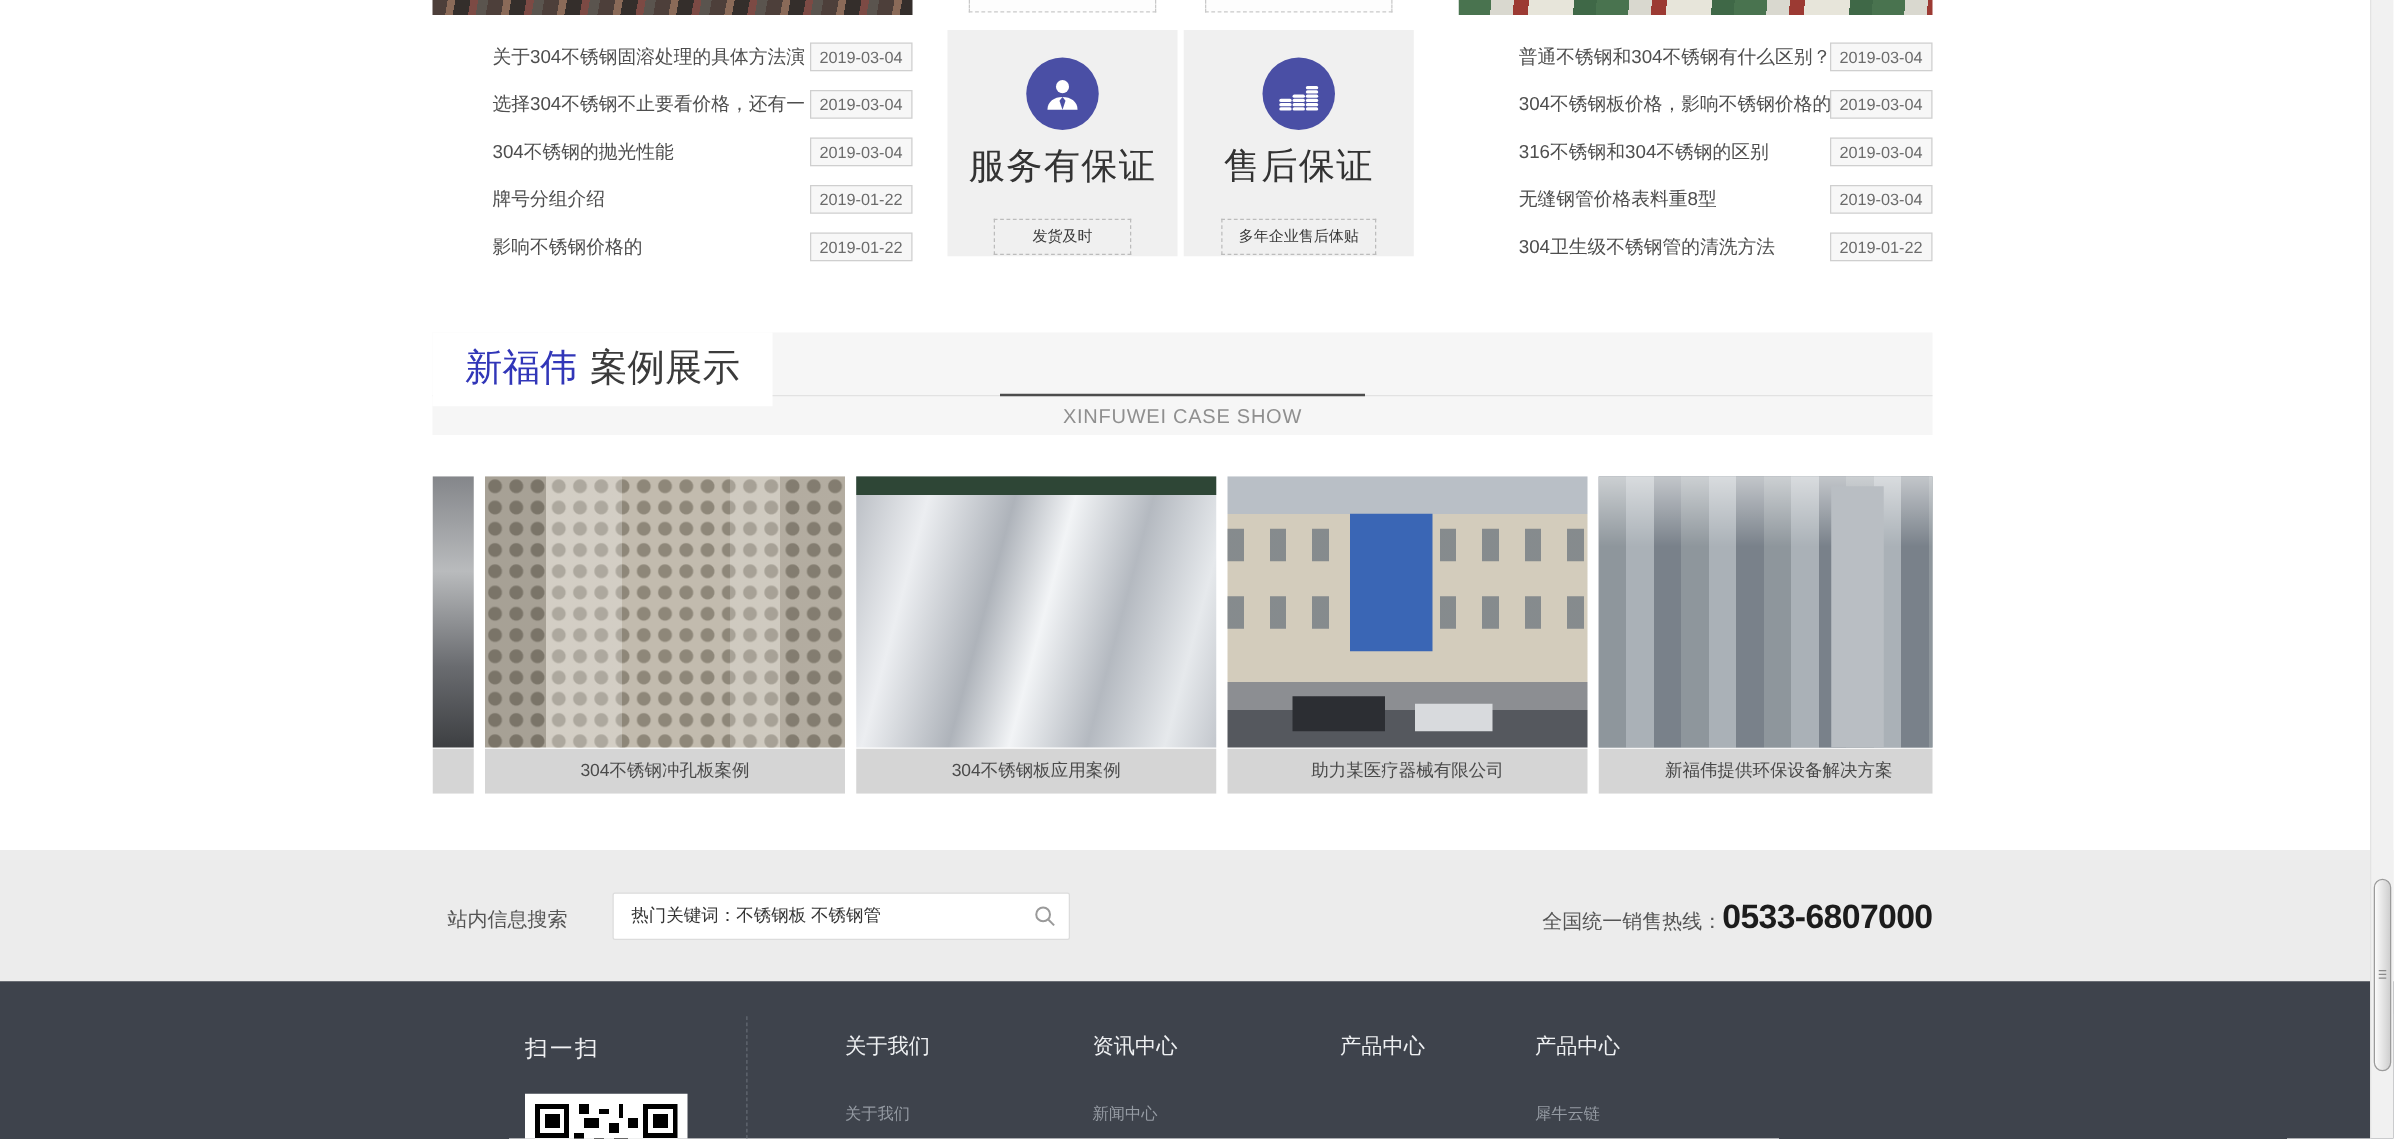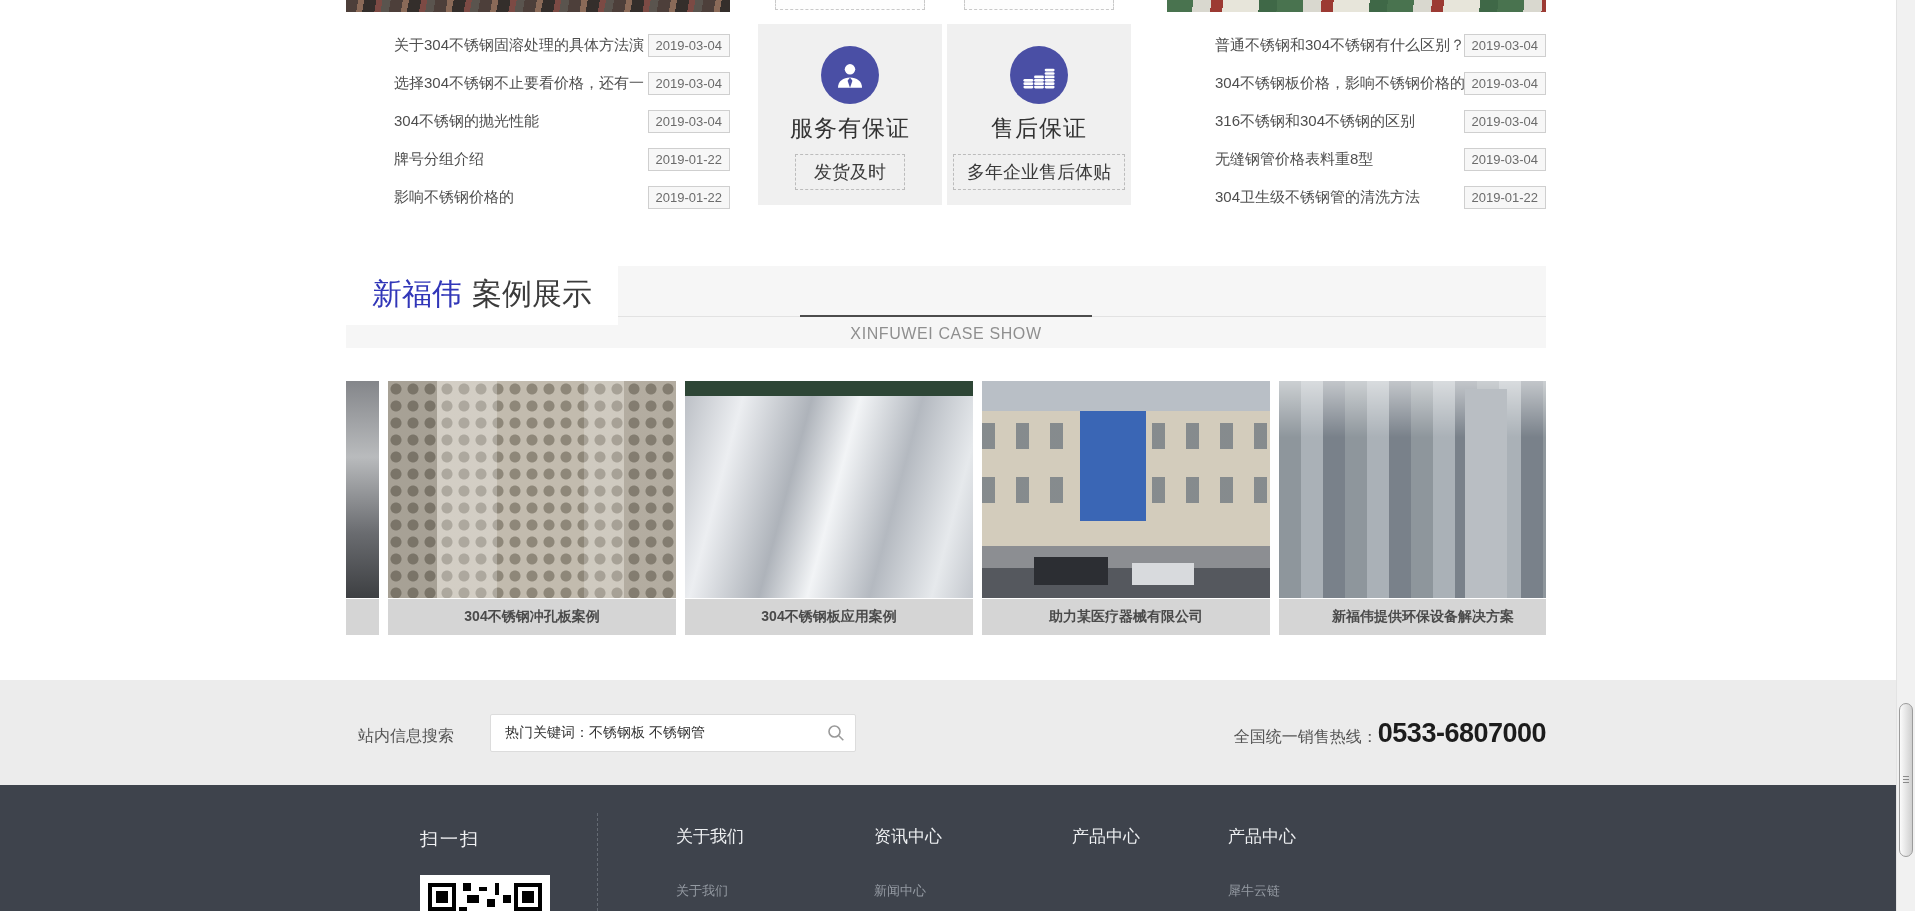--- a/index.html
+++ b/index.html
@@ -30,23 +30,23 @@
 
   .guarantee-mod { position:absolute; left:412px; top:0; width:373px; }
   .frag-row { display:flex; gap:5px; }
   .frag-cell { width:184px; display:flex; justify-content:center; }
   .dash-frag { width:150px; height:10px; border:1px dashed #c9c9c9; border-top:none; background:#fdfdfd; }
   .cards-row { display:flex; gap:5px; margin-top:14px; }
   .g-card { width:184px; height:181px; background:#f0f0f0; text-align:center; cursor:pointer; }
   .g-icon { width:58px; height:58px; border-radius:50%; background:#4a4fa5; margin:22px auto 0;
             display:flex; align-items:center; justify-content:center; }
   .g-icon svg { width:34px; height:34px; }
-  .g-title { font-size:23px; color:#333; margin-top:9px; letter-spacing:1px; }
-  .g-tag { display:inline-block; margin-top:10px; border:1px dashed #bcbcbc; padding:5px 13px;
-           font-size:18px; color:#3a3a3a; min-width:110px; }
+  .g-title { font-size:29px; color:#333; margin-top:9px; letter-spacing:1px; }
+  .g-tag { display:inline-block; margin-top:22px; border:1px dashed #bcbcbc; padding:5px 13px;
+           font-size:12px; color:#3a3a3a; min-width:110px; }
 
   
   .case-header { top:266px; height:82px; background:#f6f6f6; }
   .ch-line { position:absolute; top:50px; left:0; width:100%; border-top:1px solid #e2e2e2; }
   .ch-line-dark { position:absolute; top:49px; left:50%; margin-left:-146px; width:292px; border-top:2px solid #4c4c4c; z-index:3; }
   .ch-title-row { position:absolute; top:0; width:100%; z-index:2; }
   .ch-title-box { display:inline-block; background:#ffffff; padding:8px 26px 10px; font-size:30px; }
   .ch-brand { color:#3136b8; }
   .ch-rest  { color:#3b3b3b; margin-left:10px; }
   .ch-sub { position:absolute; top:59px; width:100%; text-align:center; font-size:16px; color:#8f8f8f; letter-spacing:.6px; }
@@ -80,21 +80,21 @@
       linear-gradient(180deg,#b9bfc6 0 14%, #d3ccbc 14% 76%, #8c8e92 76% 86%, #55585e 86% 100%);
   }
   .photo-env {
     background:
       linear-gradient(#b9bec3,#b9bec3) 186px 8px / 42px 100% no-repeat,
       linear-gradient(180deg, rgba(255,255,255,.55) 0, rgba(255,255,255,0) 26%),
       repeating-linear-gradient(90deg,#8e969c 0 22px,#aab1b7 22px 44px,#79818a 44px 66px),
       #9aa1a8;
   }
   .case-caption { height:36px; margin-top:1px; background:#d5d5d5; display:flex; align-items:center;
-                  justify-content:center; font-size:14px; color:#4a4a4a;font-weight:bold; }
+                  justify-content:center; font-size:14px; color:#4a4a4a; }
   .case-caption.cut-cap { color:rgba(0,0,0,0); }
 
   
   .search-band { position:absolute; top:680px; left:0; width:1915px; height:131px; background:#ececec; }
   .sb-label { position:absolute; left:358px; top:46px; font-size:16px; color:#555; }
   .sb-input-wrap { position:absolute; left:490px; top:34px; width:366px; height:38px;border-radius:17px; }
   .sb-input { width:100%; height:100%; border:1px solid #dcdcdc; border-radius:2px; background:#fff;
               font-size:14px; color:#333; padding:0 40px 0 14px; font-family:"Liberation Sans", sans-serif; }
   .sb-search-btn { position:absolute; right:10px; top:9px; width:20px; height:20px; background:none; border:none; cursor:pointer; padding:0; }
   .sb-hotline { position:absolute; right:369px; top:38px; display:flex; align-items:baseline; }

